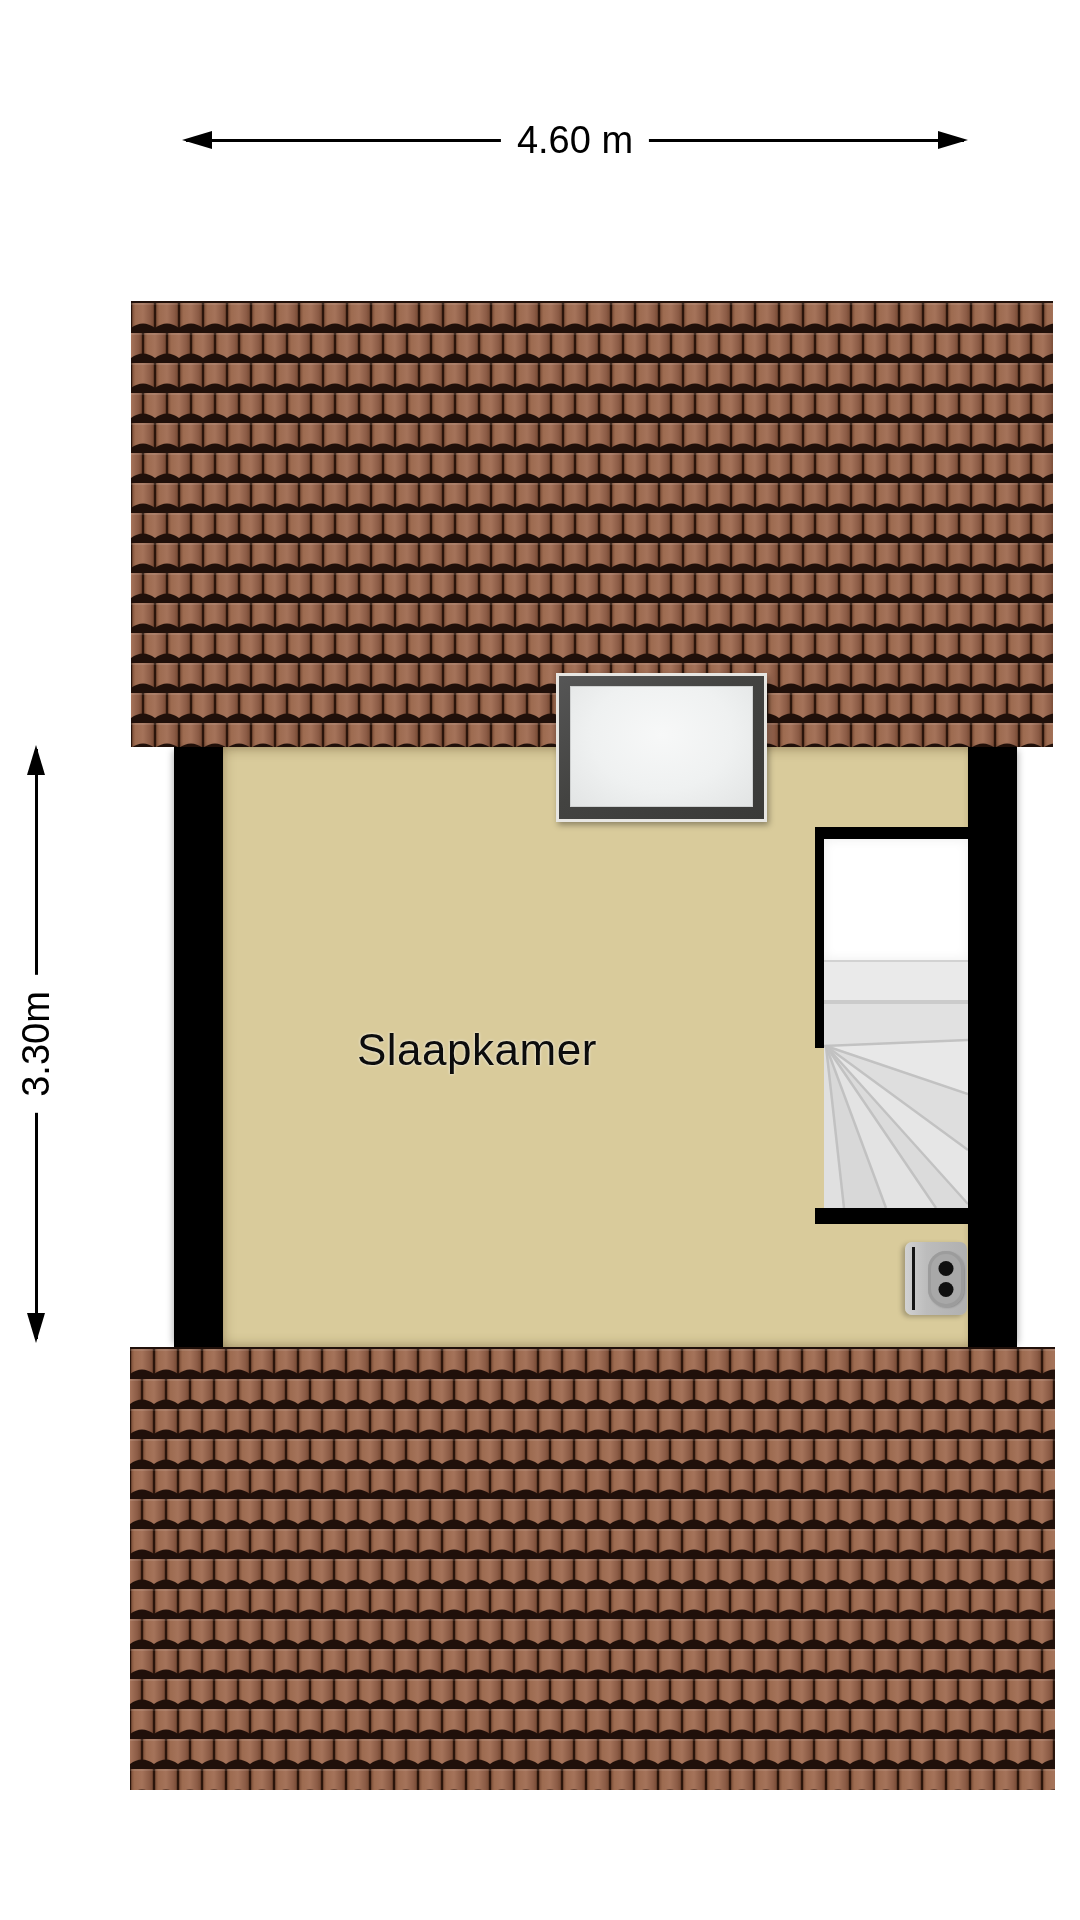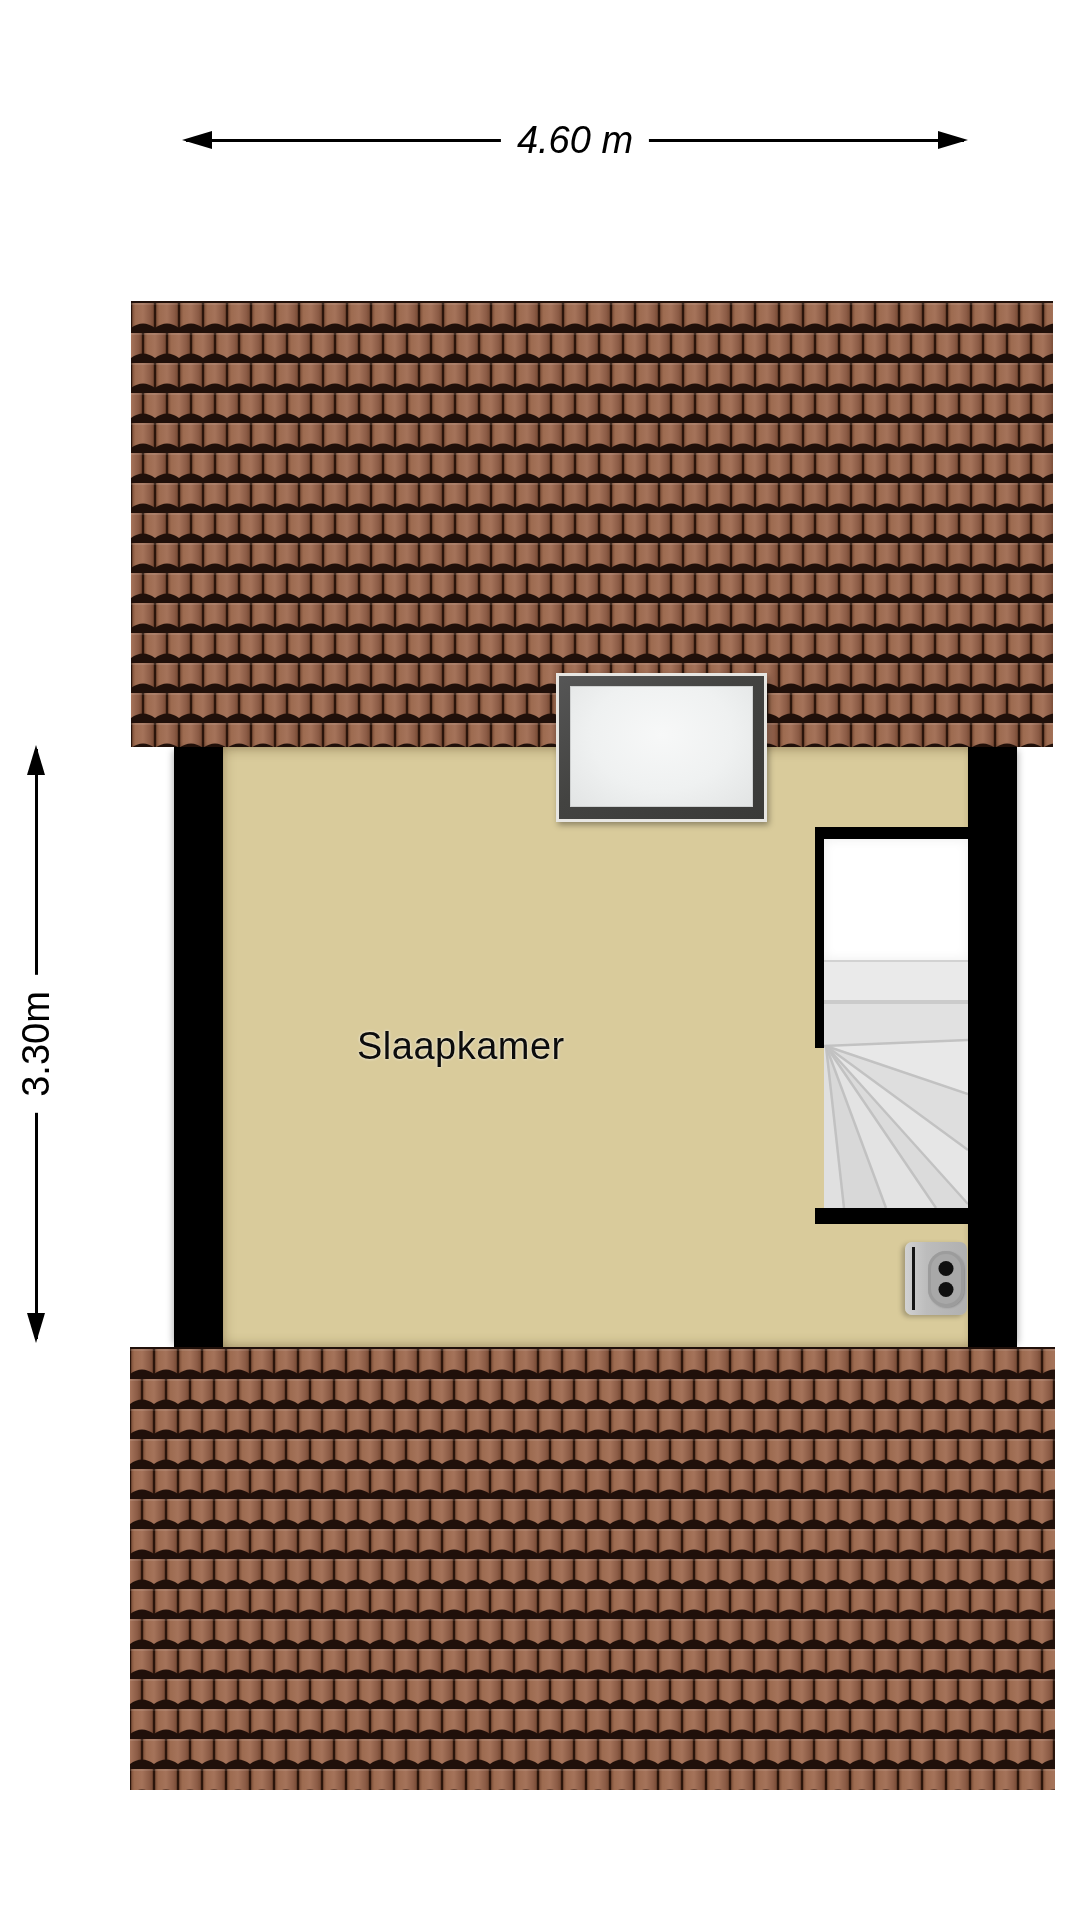--- a/index.html
+++ b/index.html
@@ -10,21 +10,21 @@
 
   
   .dim-line{position:absolute;background:#000;}
   .arrow{position:absolute;width:0;height:0;}
   .arrow-left {border-top:9px solid transparent;border-bottom:9px solid transparent;border-right:30px solid #000;}
   .arrow-right{border-top:9px solid transparent;border-bottom:9px solid transparent;border-left:30px solid #000;}
   .arrow-up   {border-left:9px solid transparent;border-right:9px solid transparent;border-bottom:30px solid #000;}
   .arrow-down {border-left:9px solid transparent;border-right:9px solid transparent;border-top:30px solid #000;}
   .dim-label{position:absolute;font-size:38px;line-height:1;color:#000;background:#fff;
              padding:6px 16px;white-space:nowrap;}
-  #dim-w-label{left:575px;top:140px;transform:translate(-50%,-50%);font-style:italic;}
+  #dim-w-label{left:575px;top:140px;transform:translate(-50%,-50%);}
   #dim-h-label{left:36px;top:1044px;transform:translate(-50%,-50%) rotate(-90deg);}
 
   
   .roof{position:absolute;}
   .roof svg{display:block;width:100%;height:100%;}
   #roof-top{left:131px;top:301px;width:922px;height:446px;}
   #roof-bottom{left:130px;top:1347px;width:925px;height:443px;}
 
   
   #floor{left:223px;top:747px;width:745px;height:600px;background:#d9cb9b;
@@ -59,21 +59,21 @@
     box-shadow:-3px 2px 5px rgba(0,0,0,.25);}
   #outlet-line{position:absolute;left:7px;top:5px;bottom:5px;width:3px;background:#151515;}
   #outlet-pill{position:absolute;left:23px;top:50%;transform:translateY(-50%);
     width:36px;height:56px;border-radius:18px;background:#a8a8a8;
     box-shadow:inset 0 0 0 3px #9c9c9c, 1px 1px 2px rgba(0,0,0,.2);}
   .outlet-dot{position:absolute;left:50%;transform:translateX(-50%);
     width:15px;height:15px;border-radius:50%;background:#101010;}
   .dot-top{top:10px;} .dot-bottom{top:31px;}
 
   
-  #room-label{position:absolute;left:357px;top:1026px;font-size:38px;line-height:1.1;
+  #room-label{position:absolute;left:357px;top:1026px;font-size:44px;line-height:1.1;
     color:#0c0c0c;letter-spacing:.5px;text-shadow:0 0 3px rgba(255,255,255,.9);}
 </style>
 </head>
 <body>
 
 <div>
   <div class="dim-line" style="left:186px;top:139px;width:778px;height:3px"></div>
   <div class="arrow arrow-left" style="left:182px;top:131px"></div>
   <div class="arrow arrow-right" style="left:938px;top:131px"></div>
   <div class="dim-label" id="dim-w-label">4.60 m</div>

